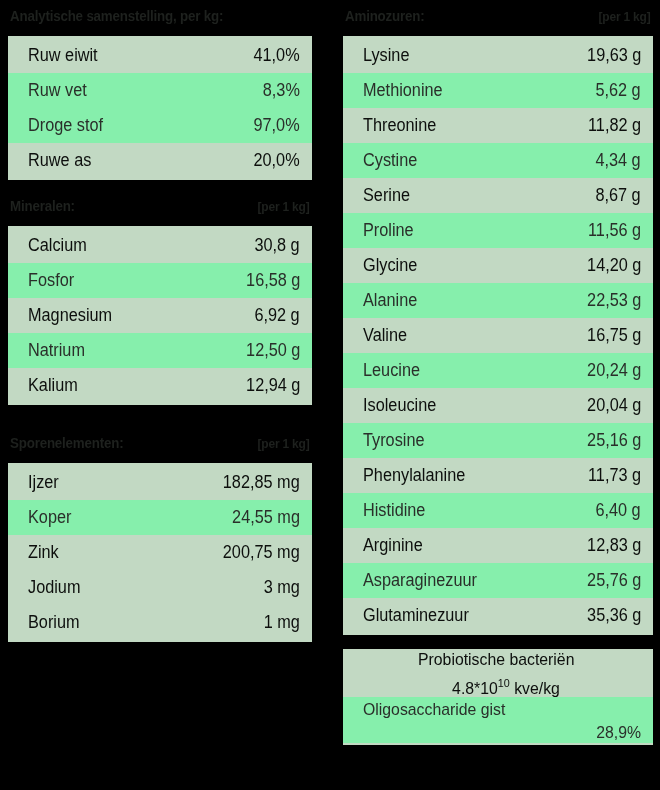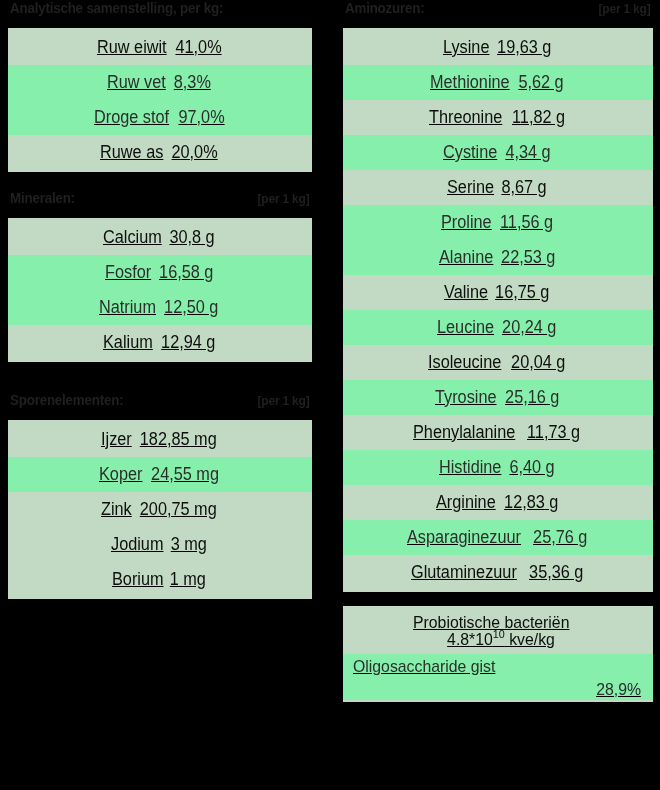--- a/index.html
+++ b/index.html
@@ -14,22 +14,21 @@
 
   #sheet {
     position: relative;
     width: 660px;
     height: 790px;
     background: #000000;
   }
 
   .column {
     position: absolute;
-    top: 0;
-    text-decoration: underline;
+    top: 8px;
   }
   .column.left  { left: 8px;   width: 304px; }
   .column.right { left: 343px; width: 310px; }
 
   
   .section { margin-bottom: 0; }
 
   .section-head {
     display: flex;
     align-items: baseline;
@@ -61,23 +60,23 @@
 
   
   .card {
     background: #c2d9c3;
     padding: 2px 0 2px 0;
   }
 
   .row {
     display: flex;
     align-items: center;
-    justify-content: center;
+    justify-content: space-between;
     height: 35px;
-    padding: 0 12px 0 10px;
+    padding: 0 12px 0 20px;
     white-space: nowrap;
   }
 
   .row .label,
   .row .value {
     font-size: 17.5px;
     line-height: 1;
     transform: scaleX(0.93);
     white-space: nowrap;
   }
@@ -168,20 +167,24 @@
       </div>
       <div class="card">
         <div class="row light">
           <span class="label">Calcium</span>
           <span class="value">30,8 g</span>
         </div>
         <div class="row dark">
           <span class="label">Fosfor</span>
           <span class="value">16,58 g</span>
         </div>
+        <div class="row light">
+          <span class="label">Magnesium</span>
+          <span class="value">6,92 g</span>
+        </div>
         <div class="row dark">
           <span class="label">Natrium</span>
           <span class="value">12,50 g</span>
         </div>
         <div class="row light">
           <span class="label">Kalium</span>
           <span class="value">12,94 g</span>
         </div>
       </div>
     </div>
@@ -244,20 +247,24 @@
           <span class="value">4,34 g</span>
         </div>
         <div class="row light">
           <span class="label">Serine</span>
           <span class="value">8,67 g</span>
         </div>
         <div class="row dark">
           <span class="label">Proline</span>
           <span class="value">11,56 g</span>
         </div>
+        <div class="row light">
+          <span class="label">Glycine</span>
+          <span class="value">14,20 g</span>
+        </div>
         <div class="row dark">
           <span class="label">Alanine</span>
           <span class="value">22,53 g</span>
         </div>
         <div class="row light">
           <span class="label">Valine</span>
           <span class="value">16,75 g</span>
         </div>
         <div class="row dark">
           <span class="label">Leucine</span>

